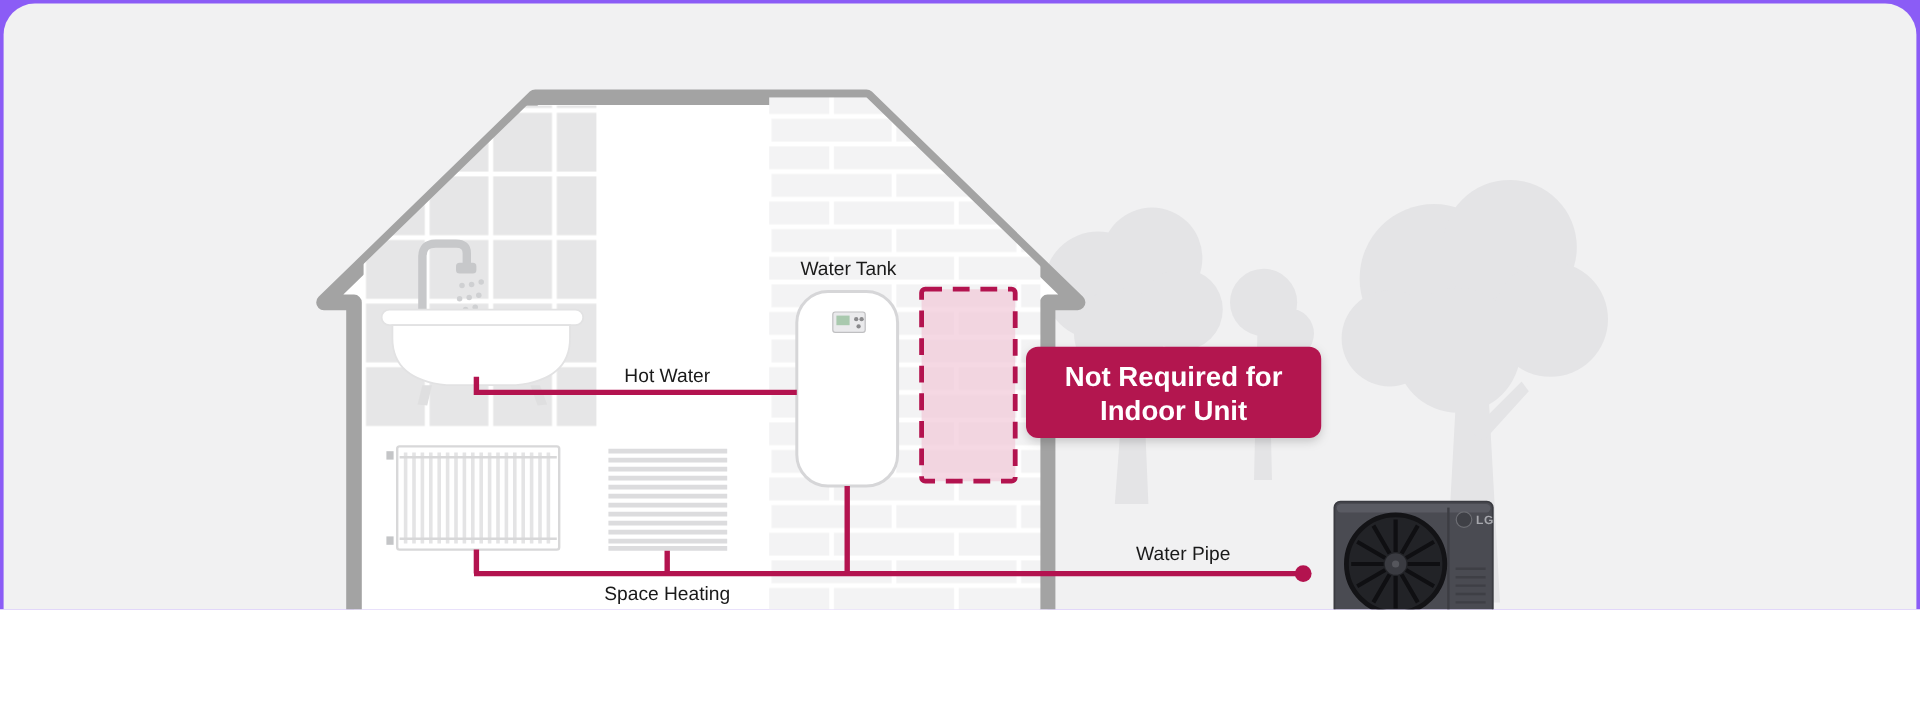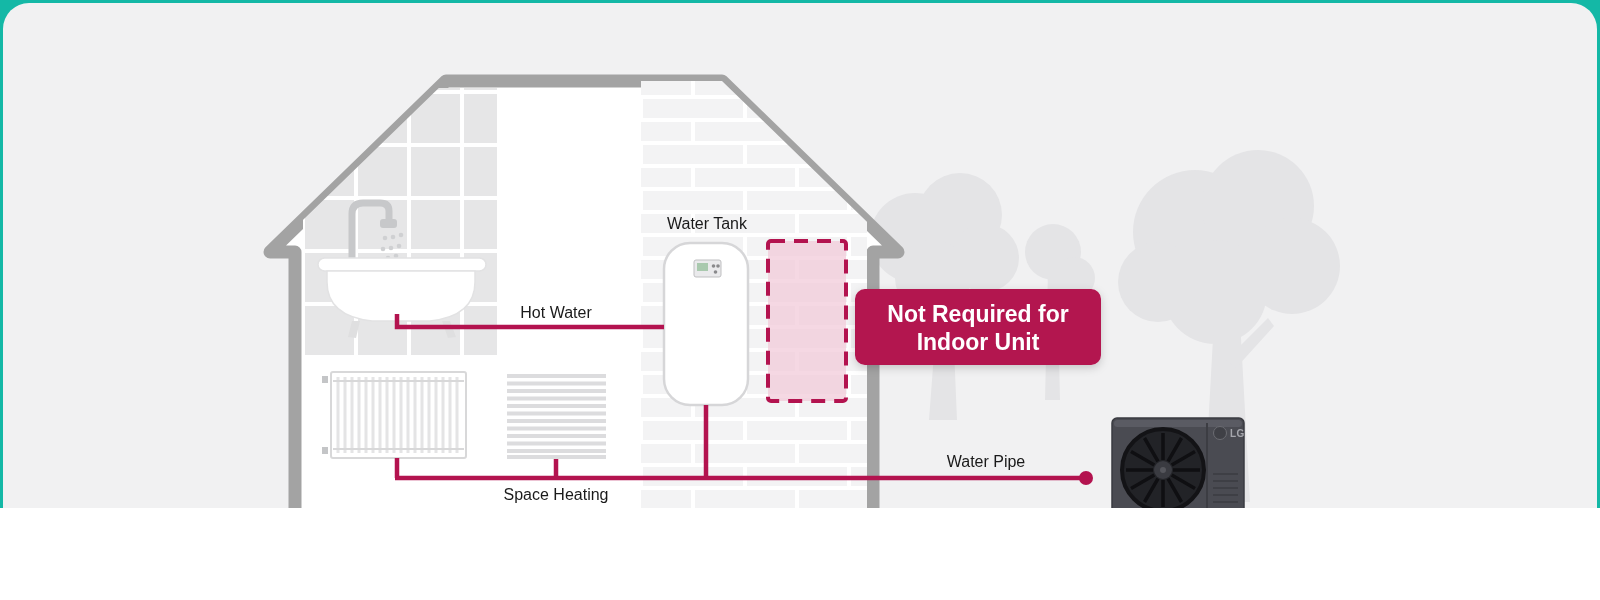--- a/index.html
+++ b/index.html
@@ -1,16 +1,16 @@
 <!DOCTYPE html>
 <html><head>
 <meta charset="utf-8">
 <style>
   html,body{margin:0;padding:0;background:#ffffff;}
-  .stage{position:relative;width:1600px;height:508px;background:#14b8a6;overflow:hidden;}
+  .stage{position:relative;width:1600px;height:508px;background:#8b5cf6;overflow:hidden;}
   svg{position:absolute;inset:0;display:block;}
   text{font-family:"Liberation Sans",sans-serif;fill:#1a1a1a;}
   .lbl{font-size:16px;font-weight:500;}
   .badge-text{font-size:23px;font-weight:700;fill:#ffffff;}
   .brand{font-size:10px;font-weight:700;fill:#a6a7ad;letter-spacing:.5px;}
 </style>
 </head>
 <body>
 
 <div class="stage">

